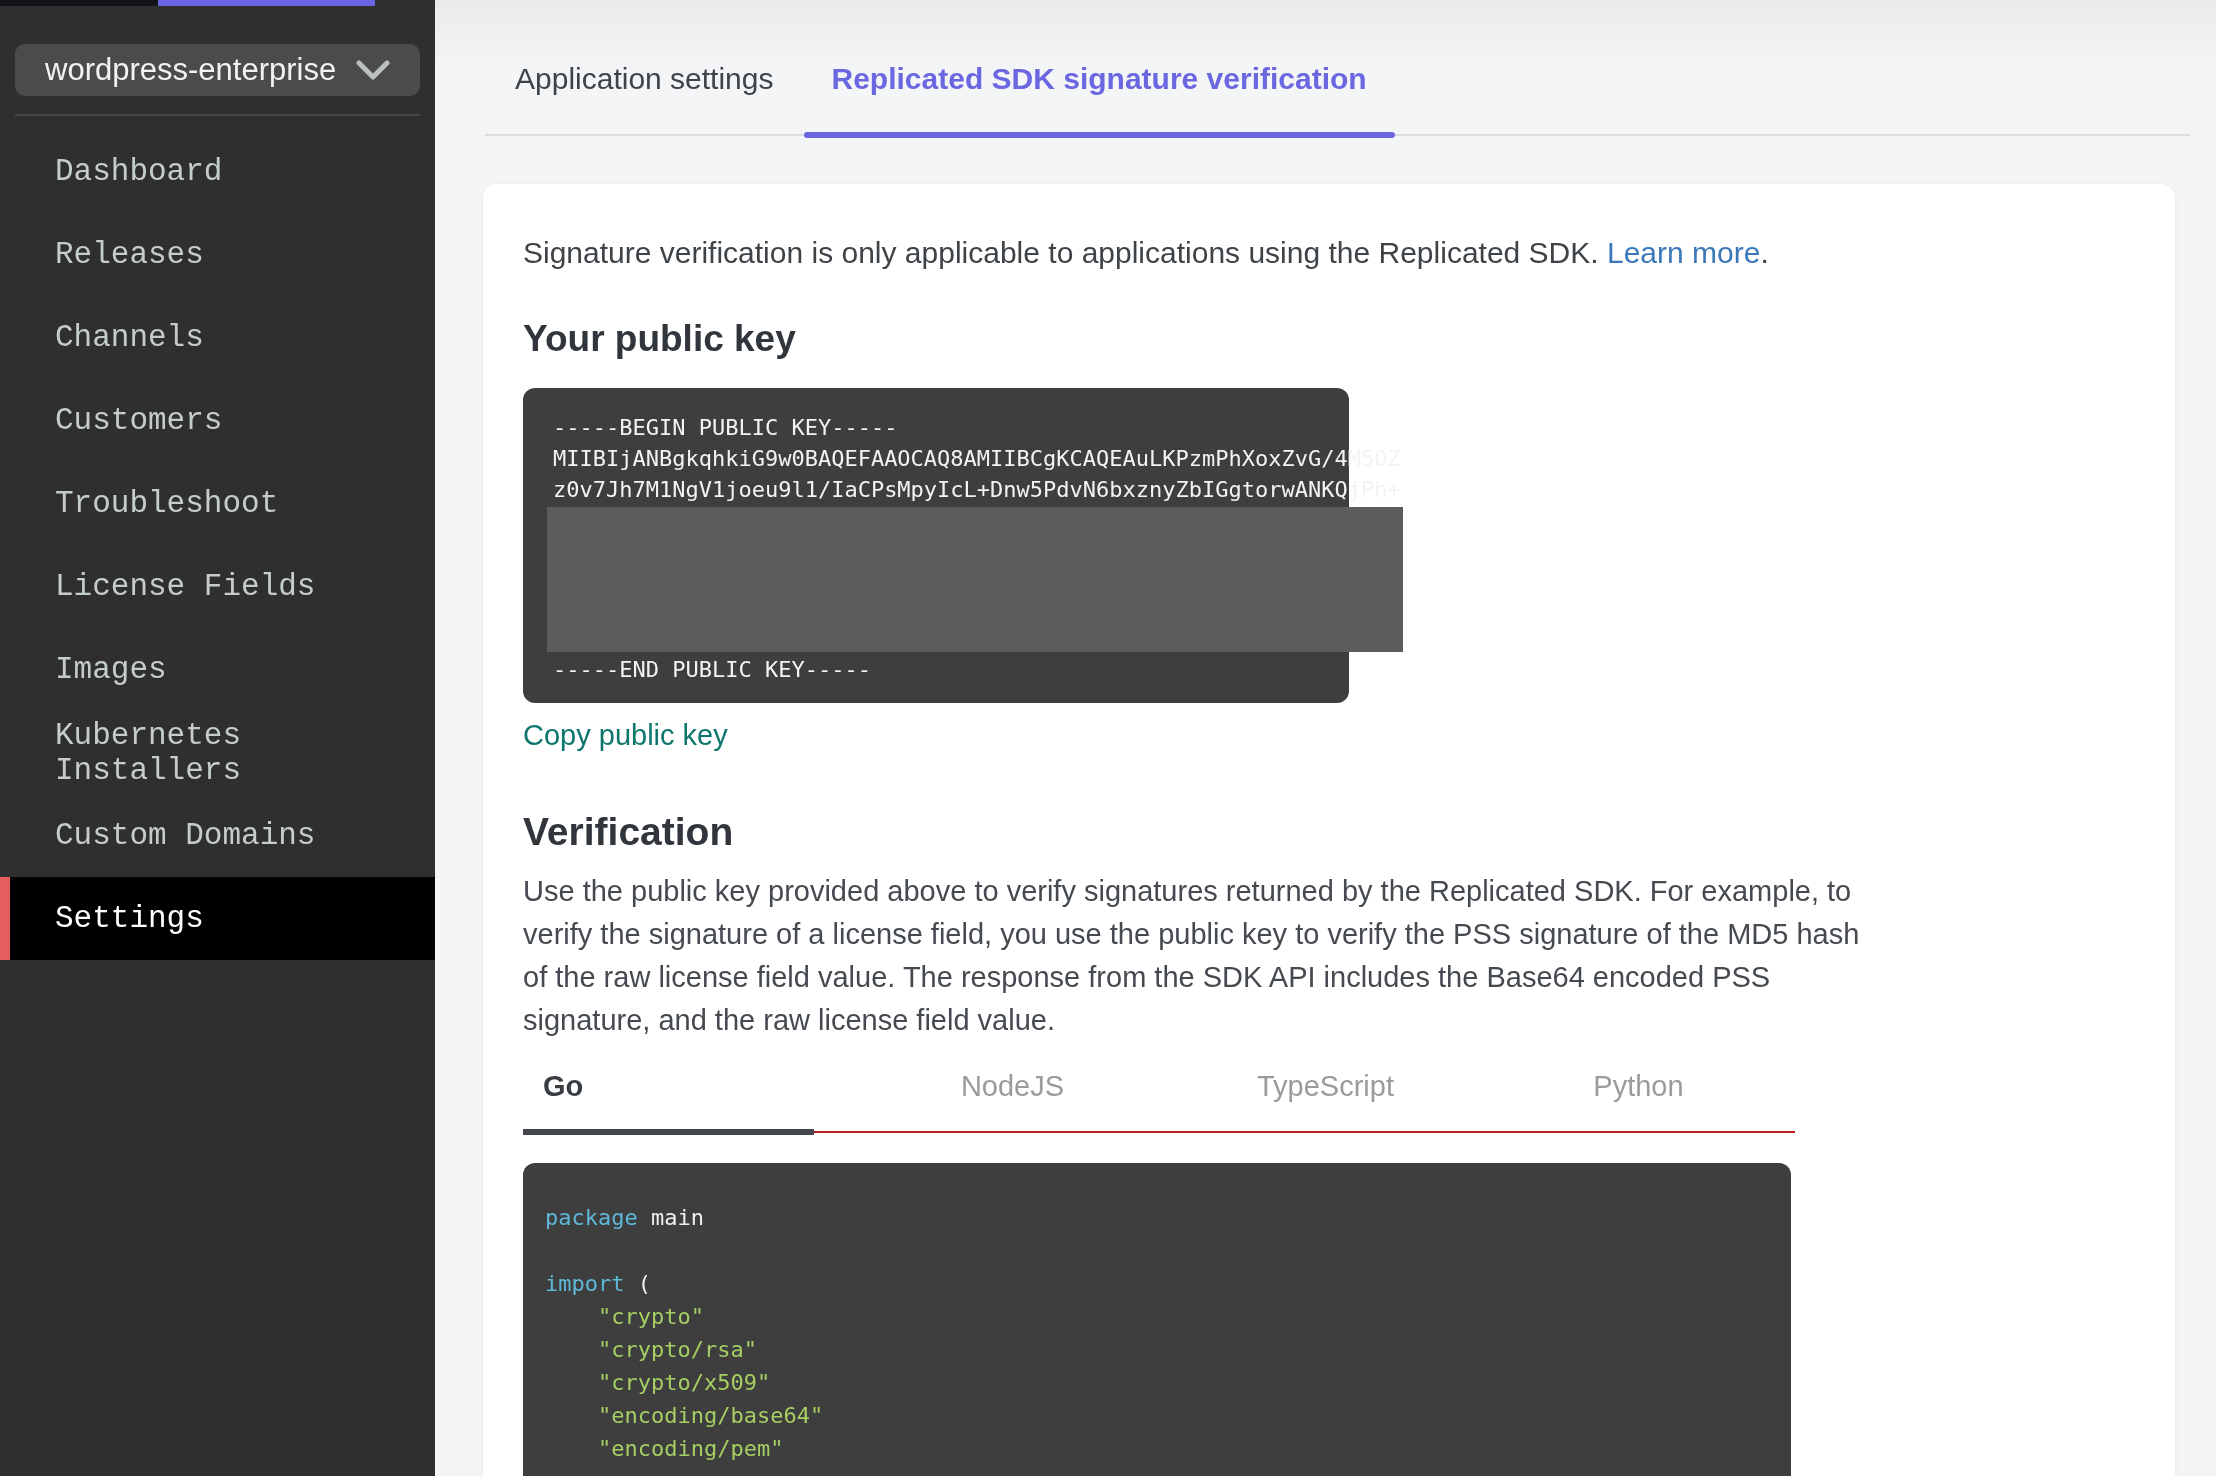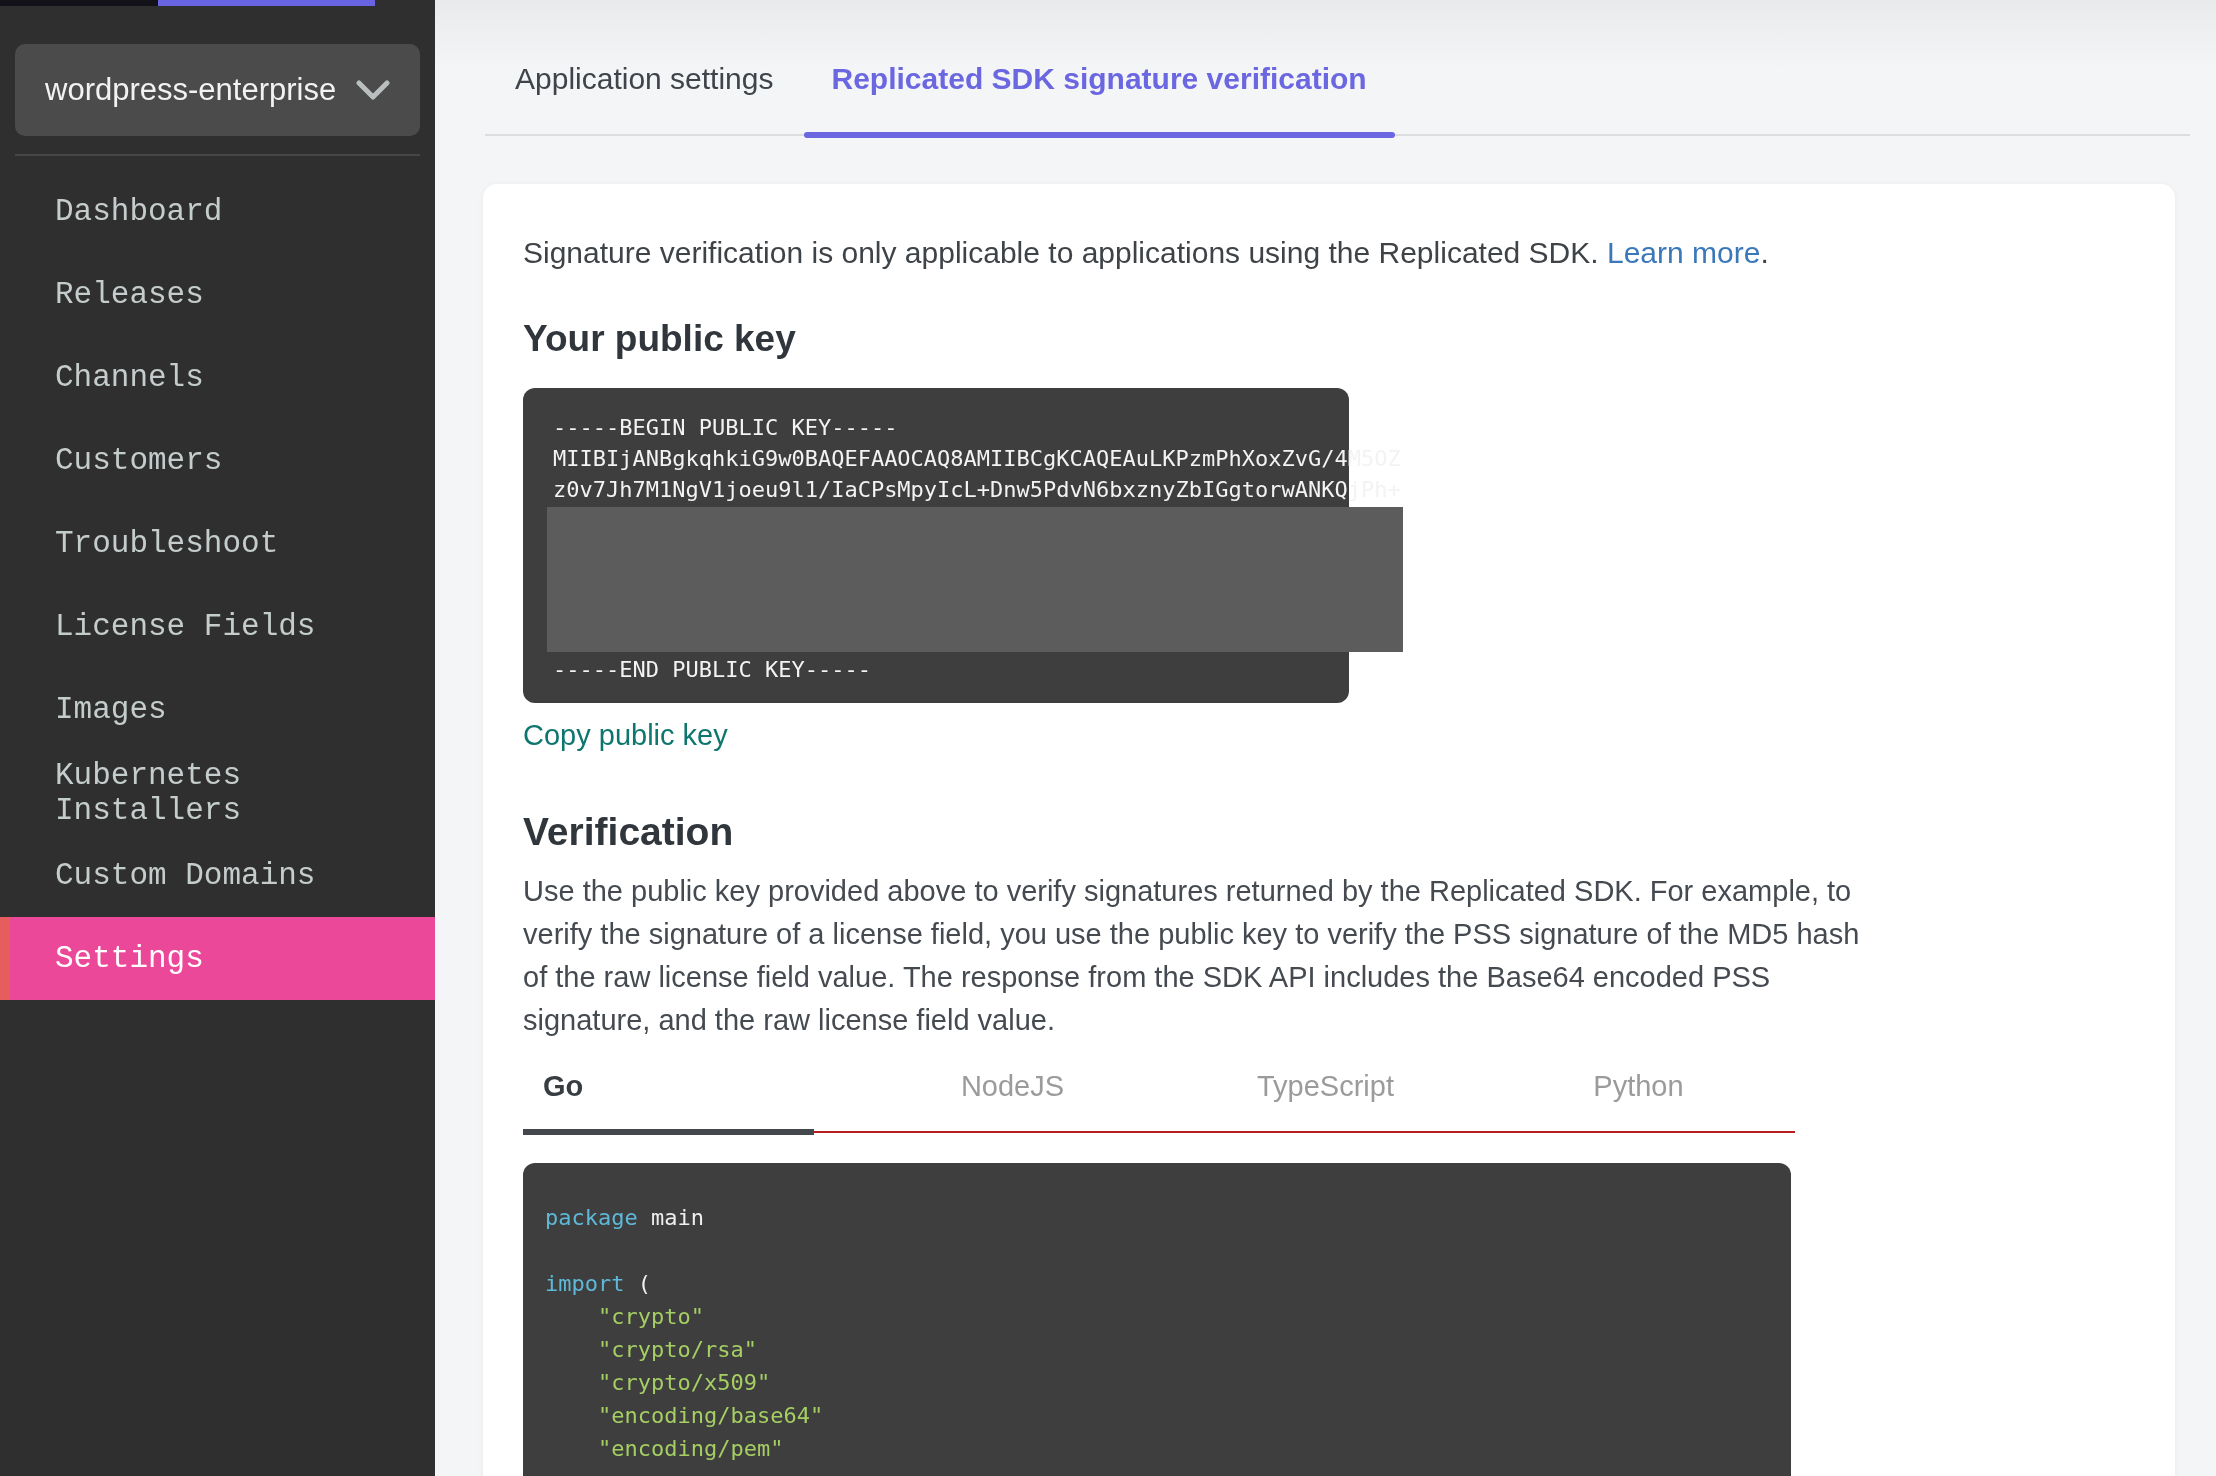--- a/index.html
+++ b/index.html
@@ -11,36 +11,36 @@
     color:#3e4348;
   }
 
   
   .sidebar { width:435px; flex-shrink:0; background:#2f2f2f; position:relative; }
   .top-strip { height:6px; display:flex; }
   .strip-black { width:158px; height:6px; background:#121218; }
   .strip-purple { width:217px; height:6px; background:#6965e2; }
 
   .app-select {
-    margin:38px 15px 0 15px; height:92px; background:#4c4b4b;
+    margin:38px 15px 0 15px; height:52px; background:#4c4b4b;
     border-radius:10px; display:flex; align-items:center;
     padding:0 30px; cursor:pointer;
   }
   .app-select-label { flex:1; font-size:31px; color:#f2f2f2; }
   .chev { width:34px; height:20px; }
 
   .sidebar-divider { margin:18px 15px 0 15px; height:2px; background:#474747; }
 
   .nav { margin-top:14px;font-family:Liberation Mono, monospace; }
   .nav-item {
     height:83px; display:flex; align-items:center;
     padding-left:55px; font-size:31px; color:#c4cccc; cursor:pointer;
   }
   .nav-item.active {
-    background:#ec4899; color:#ffffff;
+    background:#000000; color:#ffffff;
     border-left:10px solid #e55d5d; padding-left:45px;
   }
 
   
   .main { flex:1; background:linear-gradient(180deg,#e9eaec 0px,#f4f5f7 70px); min-width:0; }
 
   .tabbar {
     margin:0 26px 0 50px; padding:62px 0 0 30px;
     display:flex; gap:58px;
     border-bottom:2px solid #dcdddf;

